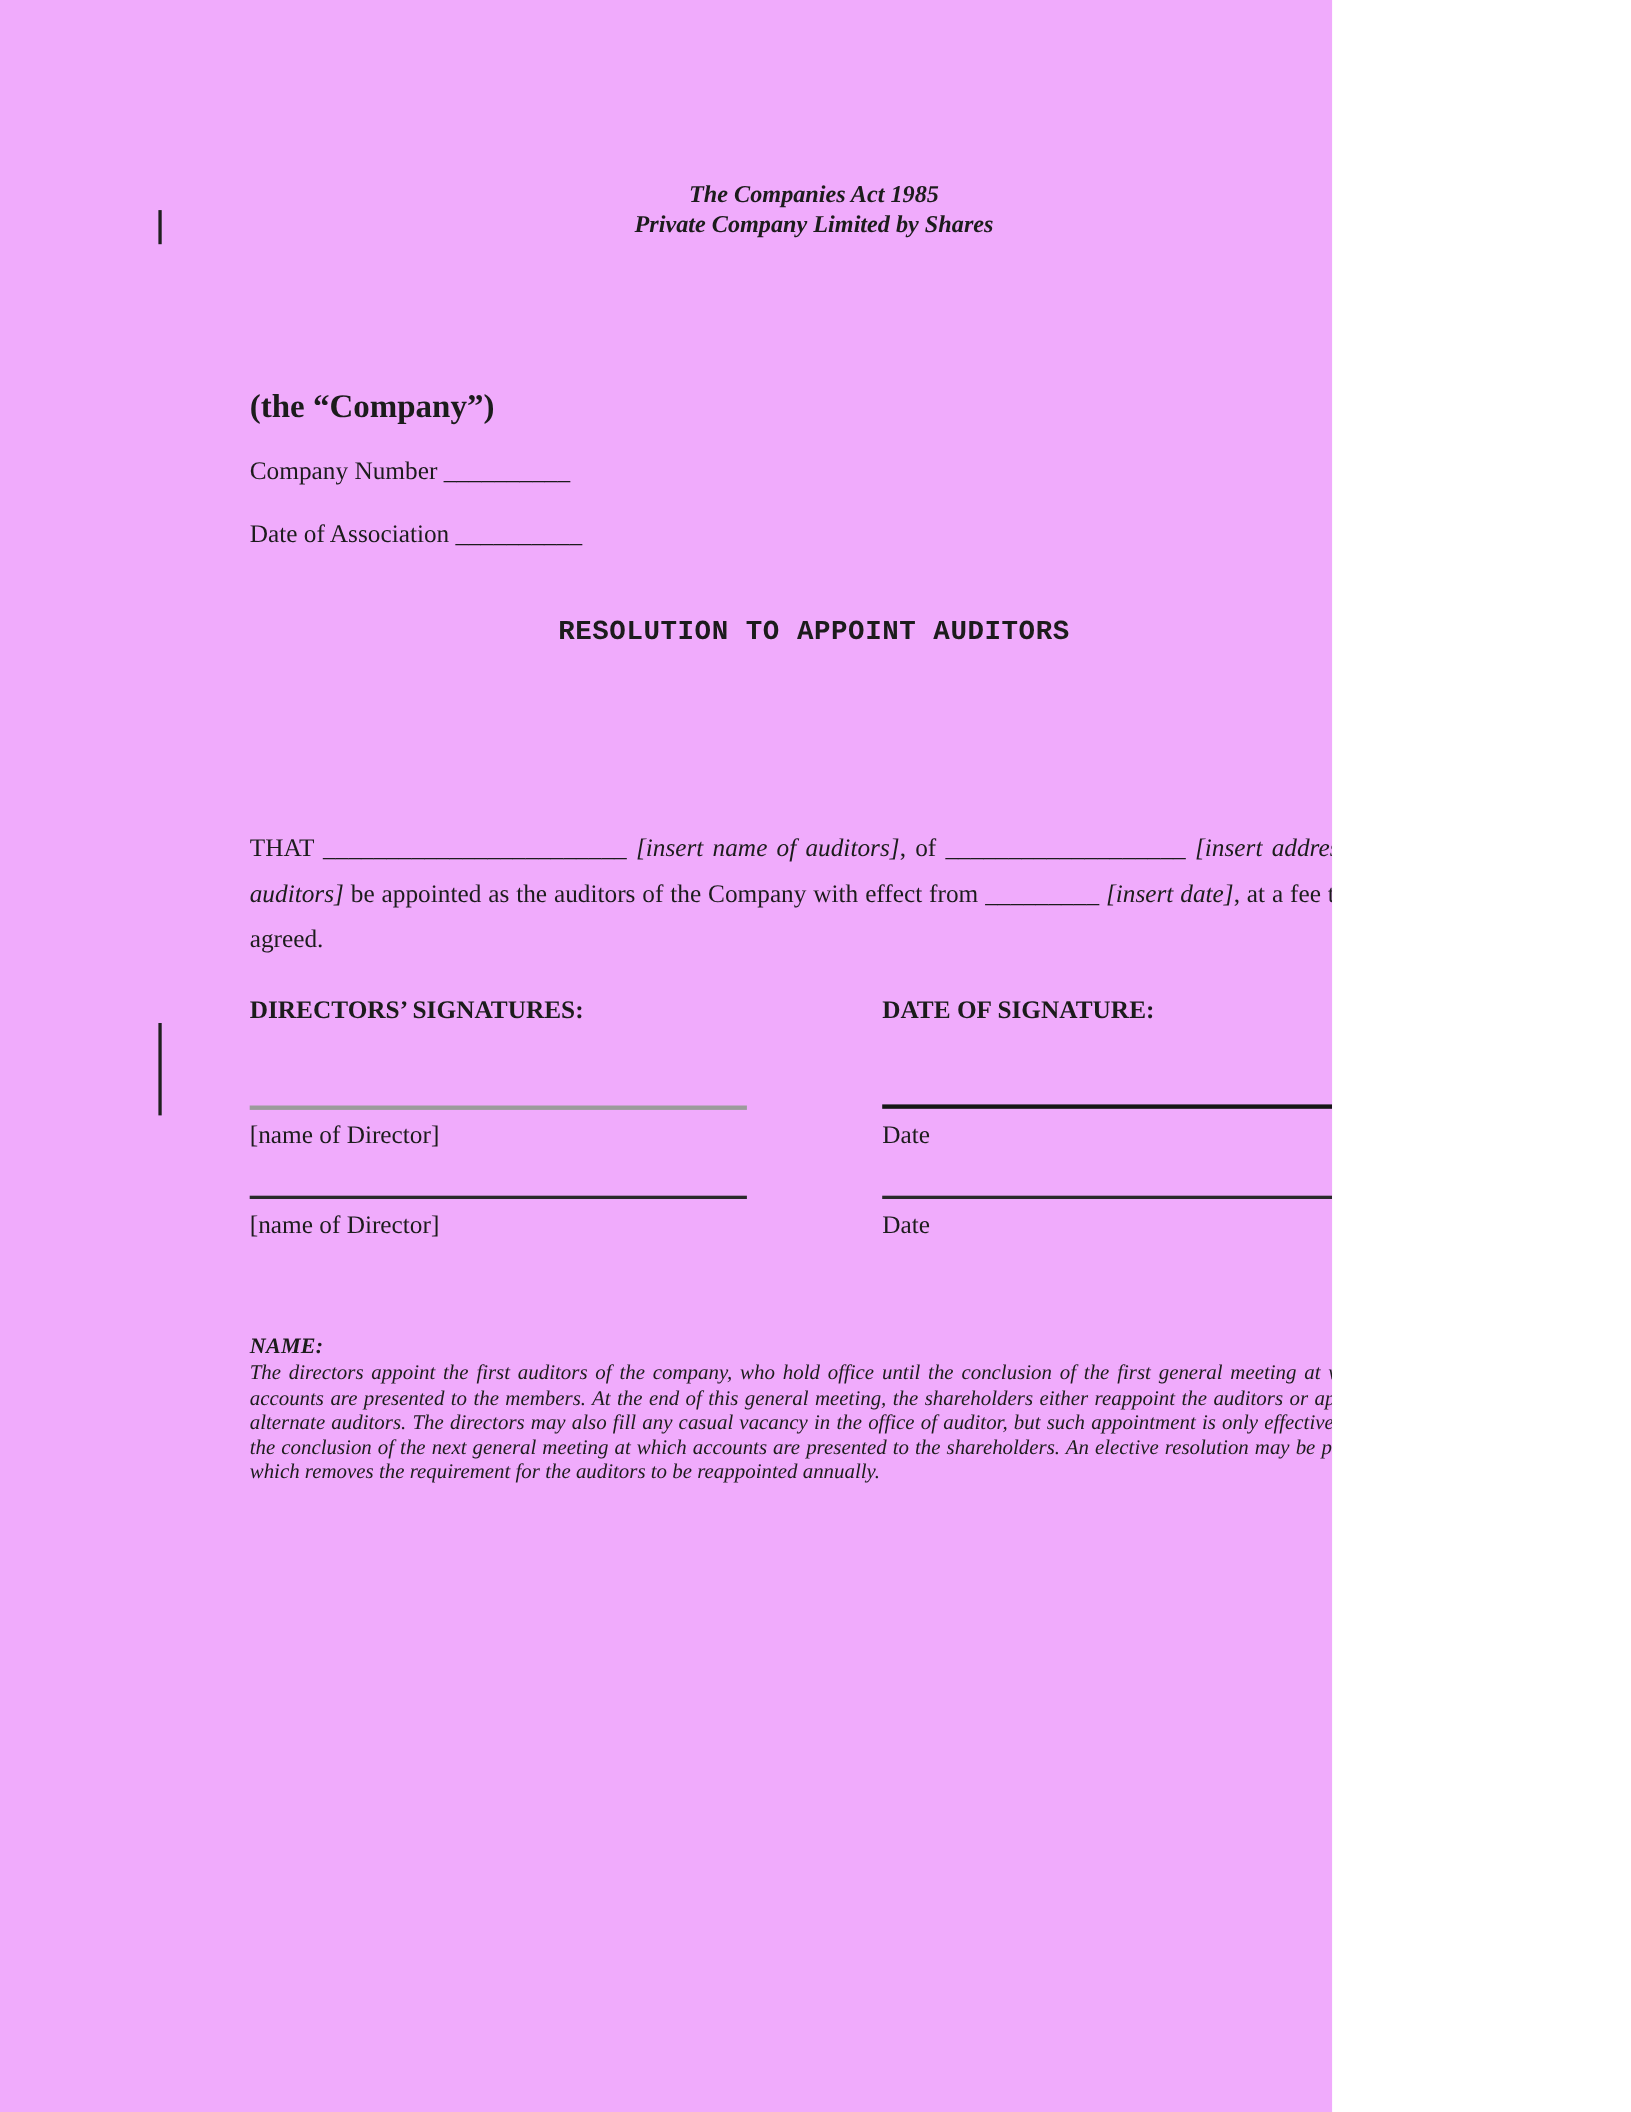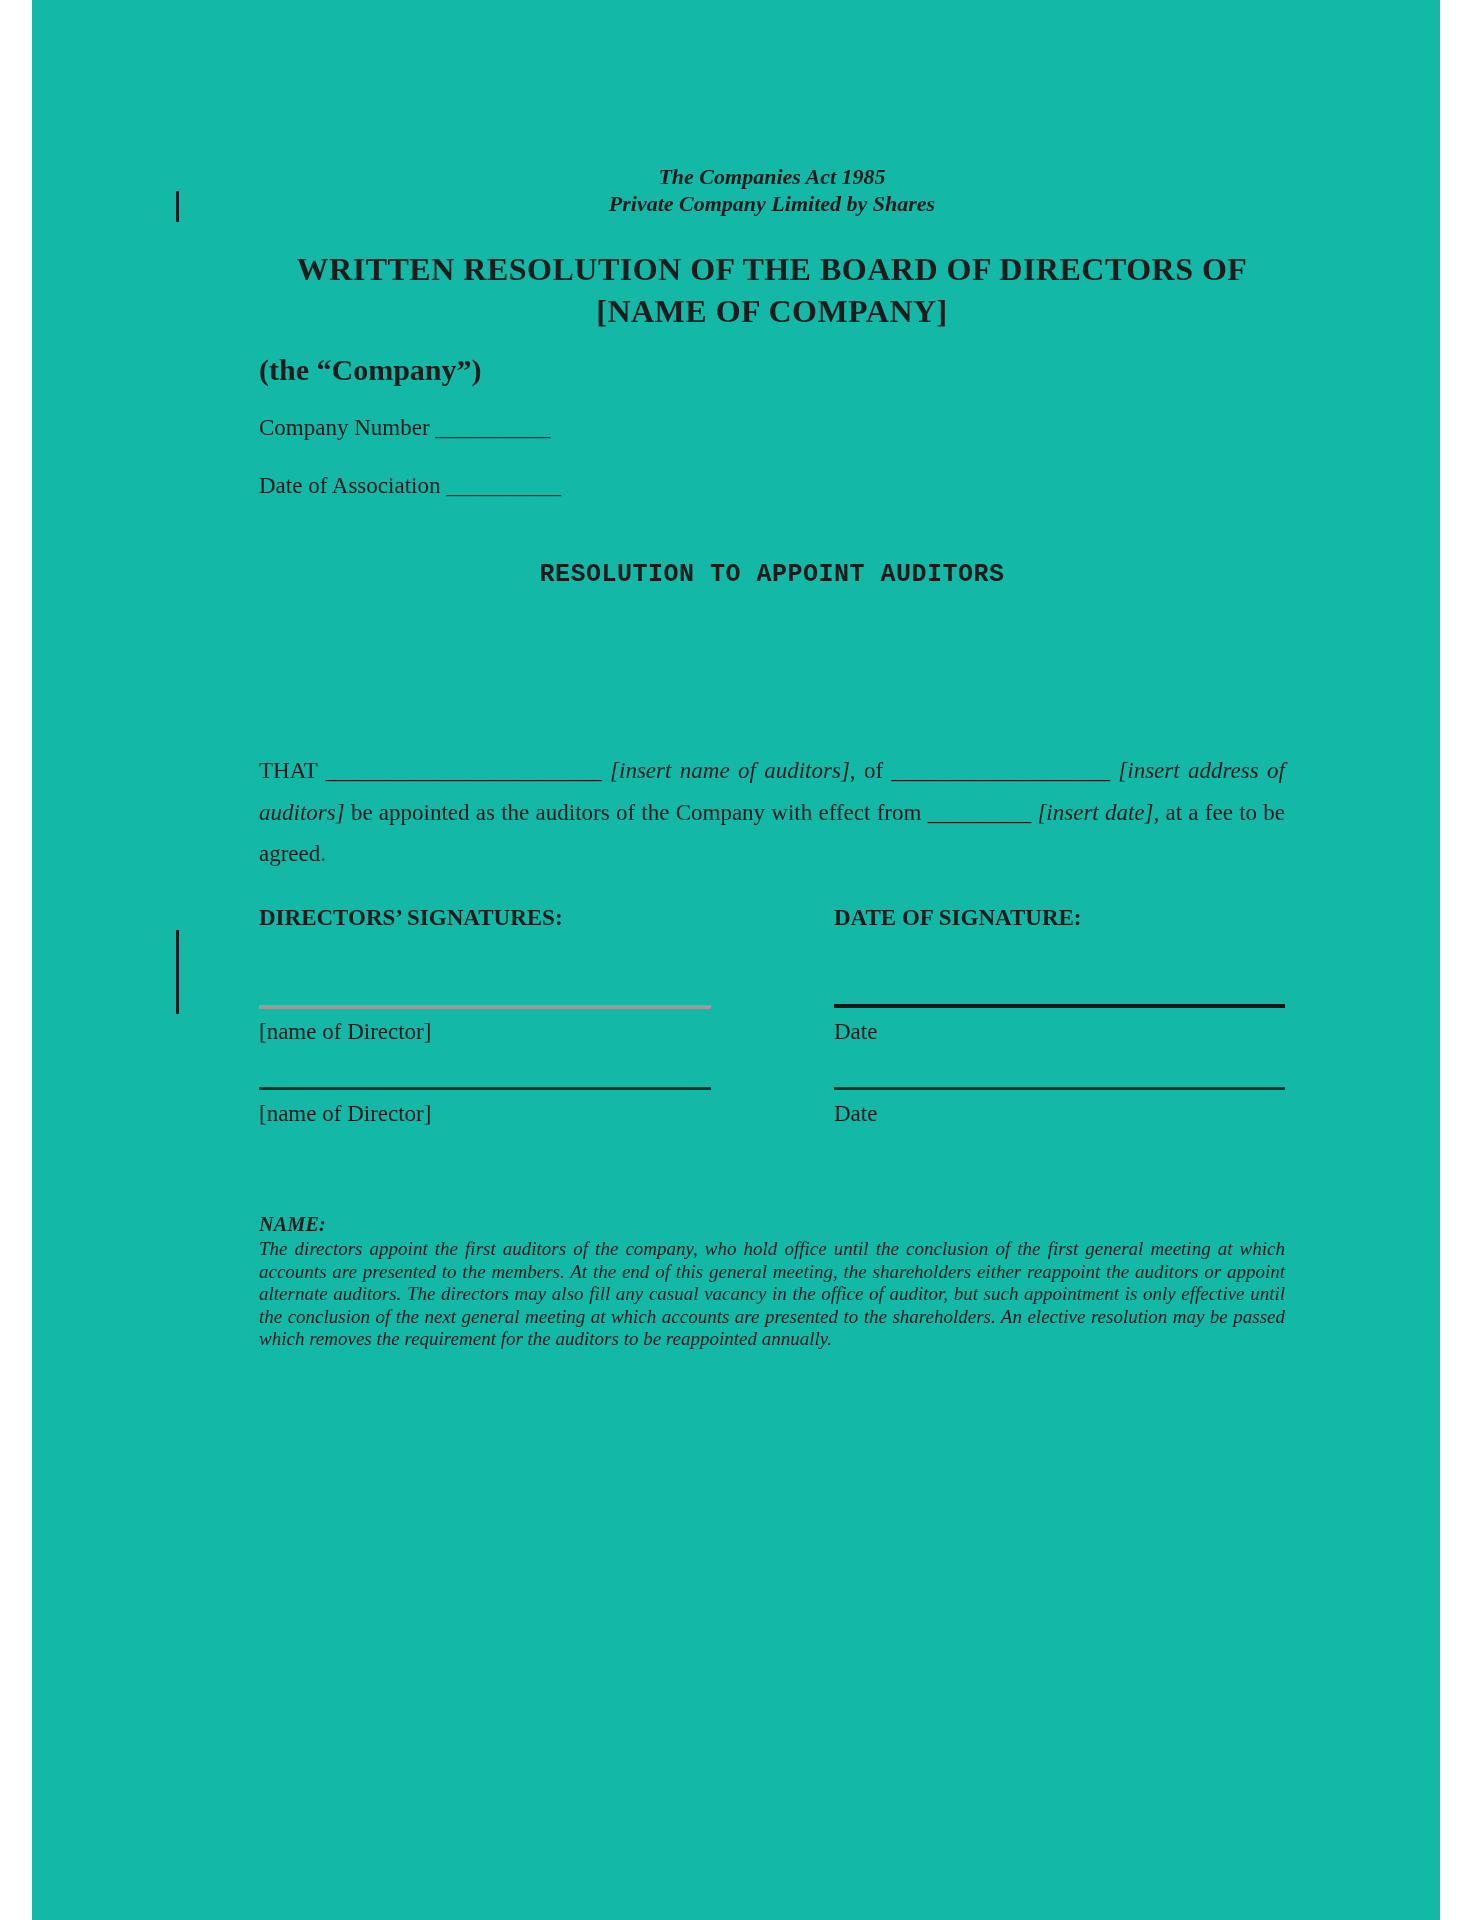--- a/index.html
+++ b/index.html
@@ -2,27 +2,26 @@
 <html><head>
 <meta charset="utf-8">
 <style>
   html, body {
     margin: 0;
     padding: 0;
     background: #ffffff;
   }
   .page {
     position: relative;
-    width: 1408px;
+    width: 1211px;
     height: 1920px;
-    background: #14b8a6;
+    background: #f0abfc;
     font-family: "Liberation Serif", "DejaVu Serif", serif;
     color: #1c1c1c;
     overflow: hidden;
-    margin-left: 32px;
   }
   .abs { position: absolute; }
   .content-col { left: 227px; width: 1026px; }
 
   .header-block {
     top: 163px;
     text-align: center;
     font-size: 22px;
     font-weight: bold;
     font-style: italic;
@@ -124,24 +123,20 @@
 <div class="page">
 
   <div class="abs change-bar bar-1"></div>
   <div class="abs change-bar bar-2"></div>
 
   <div class="abs content-col header-block">
     <div>The Companies Act 1985</div>
     <div>Private Company Limited by Shares</div>
   </div>
 
-  <div class="abs content-col title-block">
-    <div>WRITTEN RESOLUTION OF THE BOARD OF DIRECTORS OF</div>
-    <div>[NAME OF COMPANY]</div>
-  </div>
 
   <div class="abs content-col subtitle">(the “Company”)</div>
 
   <div class="abs content-col field-line field-company-number"><span>Company Number </span><span>__________</span></div>
 
   <div class="abs content-col field-line field-date-resolution"><span>Date of Association </span><span>__________</span></div>
 
   <div class="abs content-col resolution-heading">RESOLUTION TO APPOINT AUDITORS</div>
 
 

